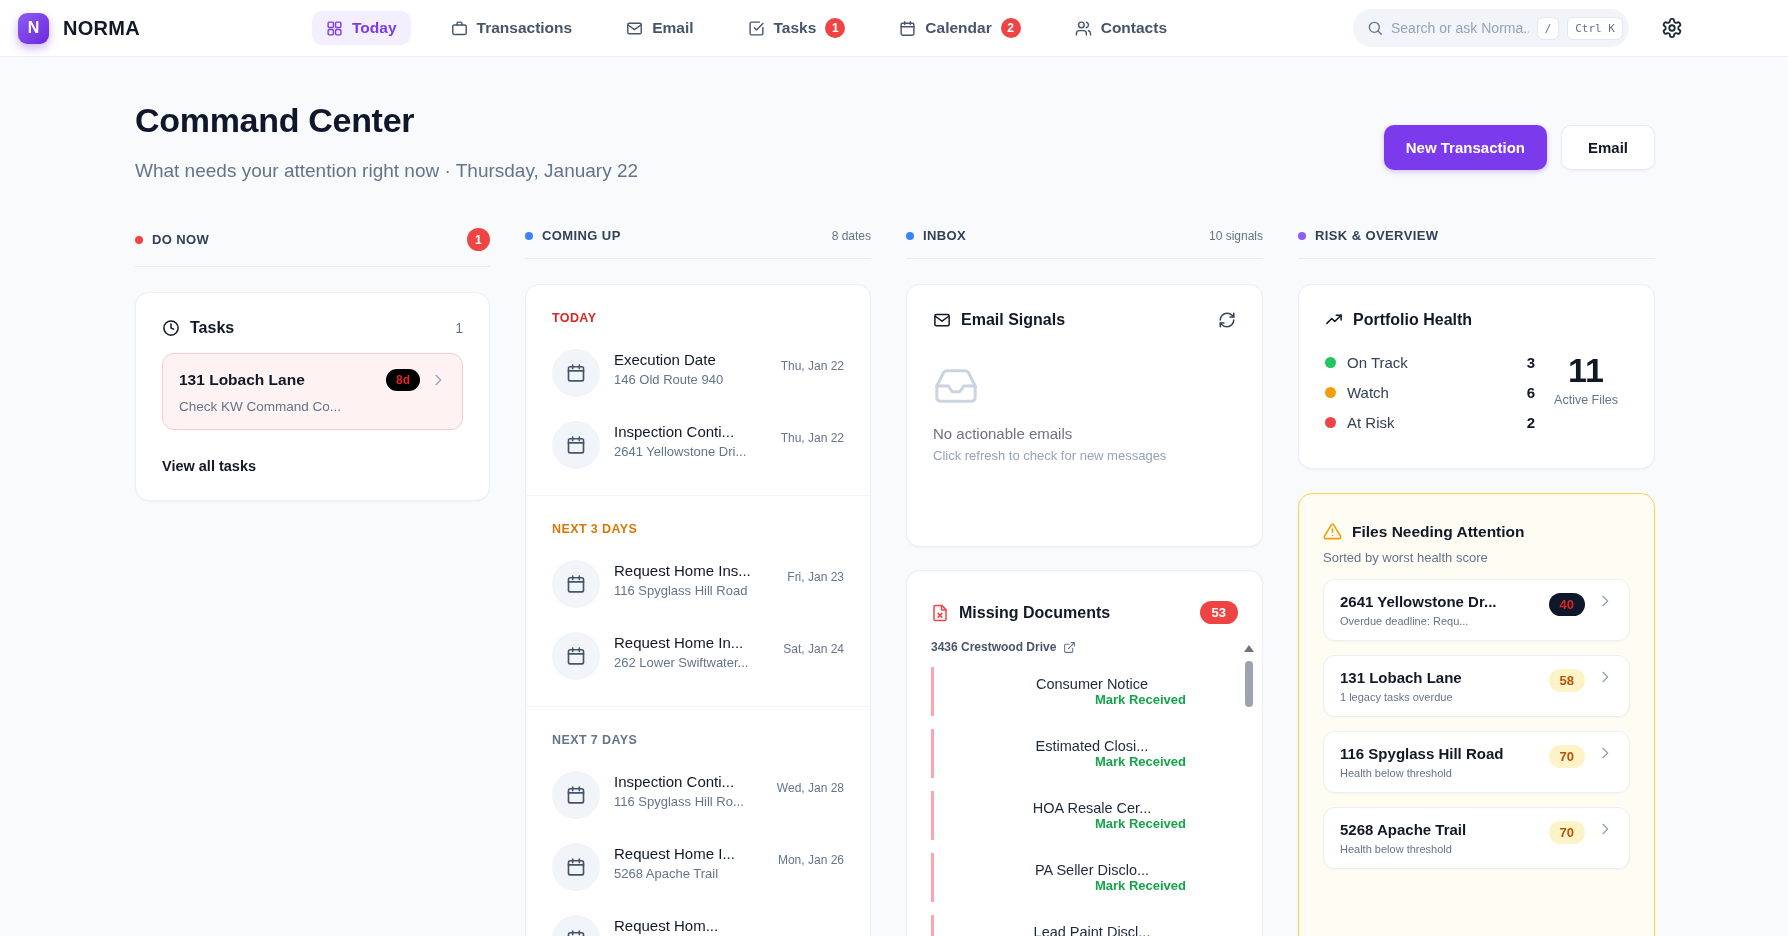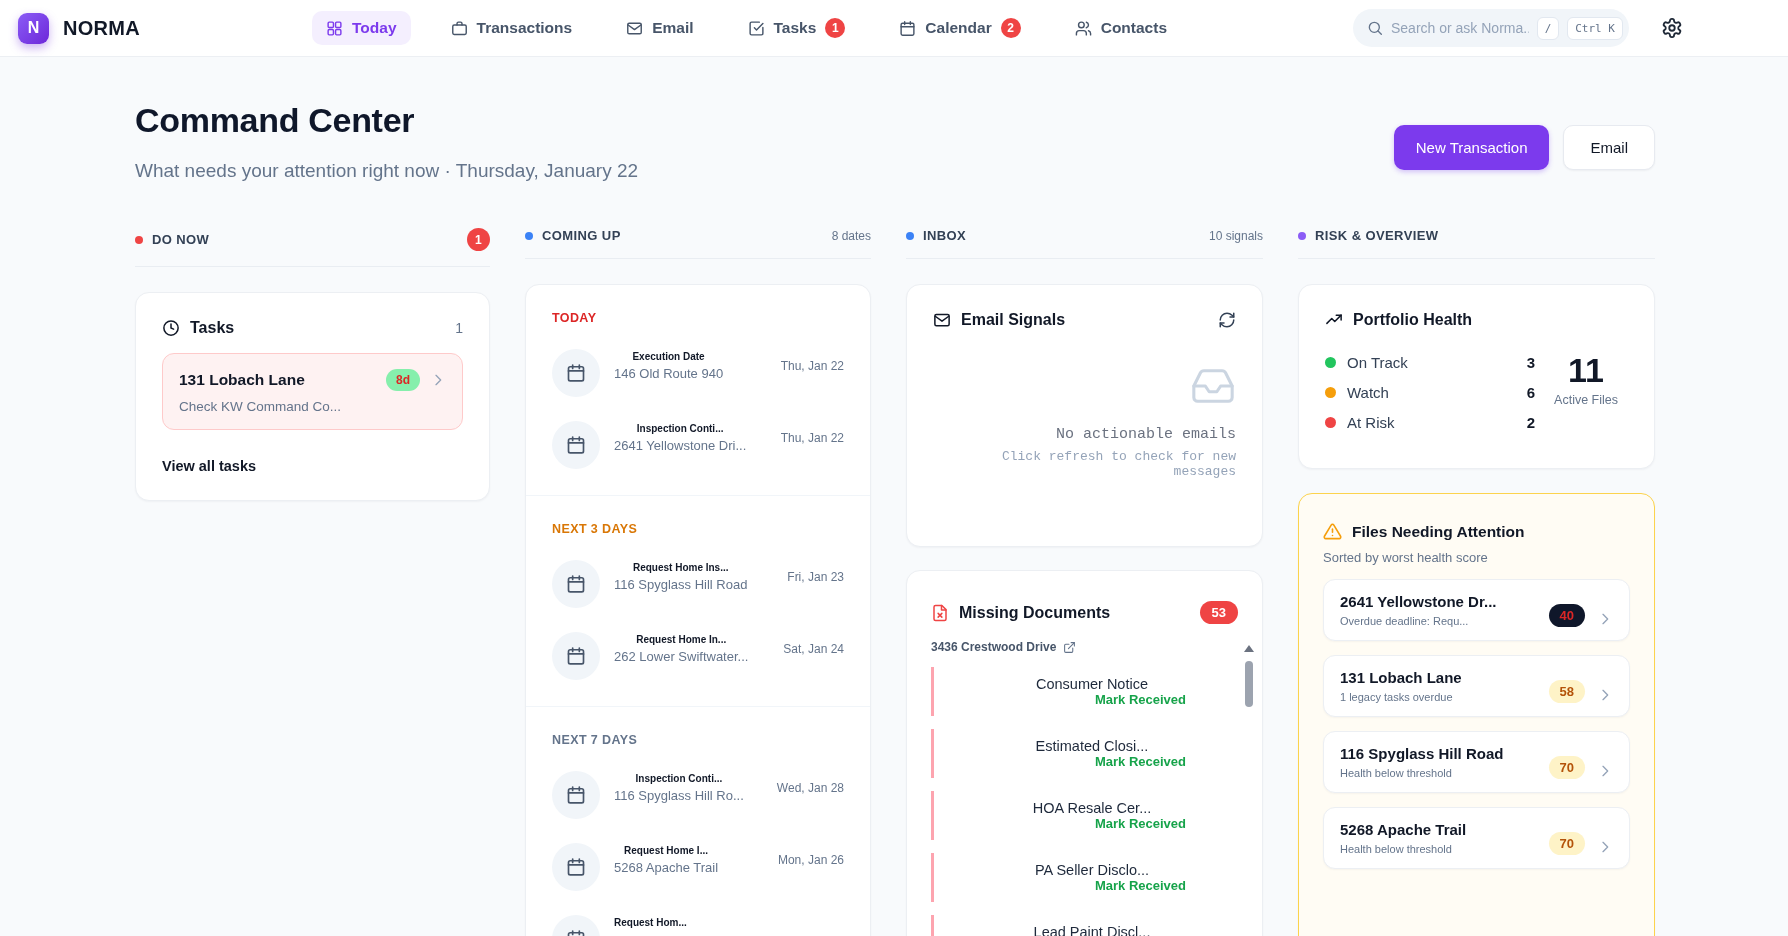--- a/index.html
+++ b/index.html
@@ -31,21 +31,21 @@
     font-family:"DejaVu Sans Mono", monospace; font-size:11px; color:#64748b; padding:4px 7px; }
   .gear { width:22px; height:22px; color:#1f2937; cursor:pointer; }
   .gear svg.ic { width:22px; height:22px; }
 
   
   .content { width:1520px; margin-left:135px; padding-top:44px; }
   .page-header { display:flex; align-items:center; justify-content:space-between; }
   h1 { margin:0; font-size:34px; font-weight:800; color:#0f172a; letter-spacing:-.3px; }
   .subtitle { margin:20px 0 0; font-size:19px; color:#64748b; }
   .header-actions { display:flex; gap:14px; margin-top:12px; }
-  .btn { border-radius:10px; font-size:15px; font-weight:400; font-family:inherit; cursor:pointer; }
+  .btn { border-radius:10px; font-size:15px; font-weight:700; font-family:inherit; cursor:pointer; }
   .btn-primary { background:#7c3aed; color:#fff; border:none; padding:13px 22px;
     box-shadow:0 2px 5px rgba(124,58,237,.3); }
   .btn-secondary { background:#fff; color:#111827; border:1px solid #e7eaf0; padding:13px 26px;
     box-shadow:0 1px 2px rgba(16,24,40,.05); }
 
   
   .grid { display:grid; grid-template-columns:355px 346px 357px 357px; column-gap:35px;
     margin-top:46px; align-items:start; }
   .col-head { display:flex; align-items:center; gap:9px; padding-bottom:15px;
     border-bottom:1px solid #e9edf2; font-size:13px; font-weight:700; color:#334155; letter-spacing:.4px; }
@@ -58,47 +58,47 @@
     box-shadow:0 1px 2px rgba(16,24,40,.04); margin-top:25px; padding:26px; }
 
   
   .card-head { display:flex; align-items:center; gap:10px; font-size:16px; font-weight:700; color:#111827; }
   .card-head svg.ic { width:18px; height:18px; flex:none; }
   .head-count { margin-left:auto; font-size:14px; color:#64748b; font-weight:400; }
   .task-item { margin-top:16px; background:#fef2f2; border:1px solid #fecaca; border-radius:12px;
     padding:15px 16px; cursor:pointer; }
   .task-top { display:flex; align-items:center; gap:10px; }
   .task-title { font-size:15.5px; font-weight:700; color:#111827; flex:1; }
-  .age-badge { background:#86efac; color:#dc2626; font-size:12px; font-weight:700;
+  .age-badge { background:#000000; color:#dc2626; font-size:12px; font-weight:700;
     border-radius:999px; padding:4px 10px; }
   .chev { width:16px; height:16px; color:#94a3b8; flex:none; }
   .task-sub { margin-top:8px; font-size:13.5px; color:#64748b; }
   .view-all { margin-top:28px; font-size:14.5px; font-weight:700; color:#111827; cursor:pointer; }
 
   
   .events-card { height:720px; overflow:hidden; }
   .sec-label { font-size:12.5px; font-weight:700; letter-spacing:.4px; }
   .sec-label.today { color:#dc2626; }
   .sec-label.n3 { color:#d97706; }
   .sec-label.n7 { color:#64748b; }
   .event { display:flex; align-items:flex-start; gap:14px; margin-top:24px; cursor:pointer; }
   .ev-ic { width:48px; height:48px; border-radius:50%; background:#f1f5f9; color:#475569;
     display:flex; align-items:center; justify-content:center; flex:none; }
   .ev-ic svg.ic { width:20px; height:20px; }
   .ev-text { min-width:0; }
-  .ev-title { display:block; font-size:10px; font-weight:700; color:#111827; padding-top:2px;text-align:center; }
+  .ev-title { display:block; font-size:15px; font-weight:400; color:#111827; padding-top:2px; }
   .ev-sub { display:block; margin-top:4px; font-size:13px; color:#64748b; }
   .ev-date { margin-left:auto; font-size:12px; color:#64748b; padding-top:10px; white-space:nowrap; }
   .sep { height:1px; background:#f1f5f9; margin:26px -26px; }
 
   
   .signals-card { height:263px; padding:26px; }
   .refresh-btn { margin-left:auto; width:18px; height:18px; color:#334155; cursor:pointer; }
   .refresh-btn svg.ic { width:18px; height:18px; }
-  .empty { text-align:right; margin-top:34px;font-family:Liberation Mono, monospace; }
+  .empty { text-align:left; margin-top:34px; }
   .tray { width:46px; height:46px; color:#cbd5e1; stroke-width:1.6 !important; }
   .empty-title { font-size:15px; color:#6b7280; margin-top:12px; }
   .empty-sub { font-size:13px; color:#94a3b8; margin-top:6px; }
   .docs-card { margin-top:23px; height:560px; position:relative; overflow:hidden; padding:30px 24px 26px; }
   .md-ic { width:19px; height:19px; color:#ef4444; flex:none; }
   .md-badge { margin-left:auto; background:#ef4444; color:#fff; font-size:13px; font-weight:700;
     border-radius:999px; padding:4px 12px; }
   .prop-link { display:flex; align-items:center; gap:7px; margin-top:16px; font-size:12px;
     font-weight:600; color:#475569; cursor:pointer; }
   .prop-link svg.ic { width:13px; height:13px; color:#64748b; flex:none; }
@@ -124,21 +124,21 @@
   .status-value { margin-left:auto; font-weight:700; color:#111827; }
   .ph-total { margin-left:auto; text-align:center; padding:12px 10px 0 0; }
   .total-num { font-size:34px; font-weight:800; color:#111827; line-height:1; }
   .total-label { font-size:12.5px; color:#64748b; margin-top:6px; }
   .files-card { margin-top:24px; border-color:#fcd34d; background:#fffcf4; height:560px;
     overflow:hidden; padding:28px 24px; }
   .fa-head { display:flex; align-items:center; gap:10px; font-size:15.5px; font-weight:700; color:#111827; }
   .fa-head svg.ic { width:19px; height:19px; color:#f59e0b; flex:none; }
   .fa-sub { font-size:13px; color:#64748b; margin-top:9px; }
   .file-item { background:#fff; border:1px solid #eceff3; border-radius:12px; padding:13px 16px;
-    margin-top:14px; display:flex; align-items:flex-end; box-shadow:0 1px 2px rgba(16,24,40,.04); cursor:pointer; }
+    margin-top:14px; display:flex; align-items:flex-start; box-shadow:0 1px 2px rgba(16,24,40,.04); cursor:pointer; }
   .fi-text { min-width:0; }
   .fi-name { font-size:15px; font-weight:700; color:#111827; white-space:nowrap; }
   .fi-note { font-size:11px; color:#64748b; margin-top:5px; white-space:nowrap; }
   .score-badge { margin-left:auto; font-size:13px; font-weight:700; border-radius:999px;
     padding:4px 11px; flex:none; }
   .score-badge.red { background:#0f172a; color:#dc2626; }
   .score-badge.yellow { background:#fef3c7; color:#b45309; }
   .file-item .chev { margin-left:12px; }
 </style>
 </head>

